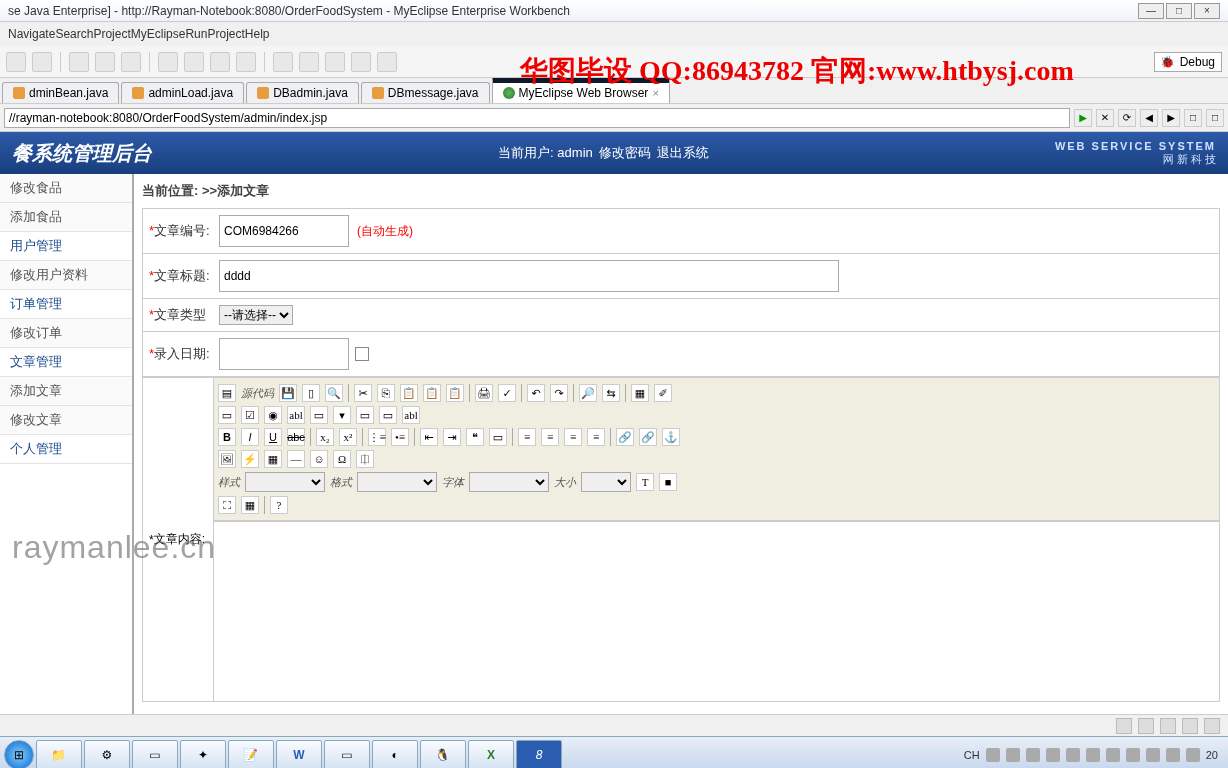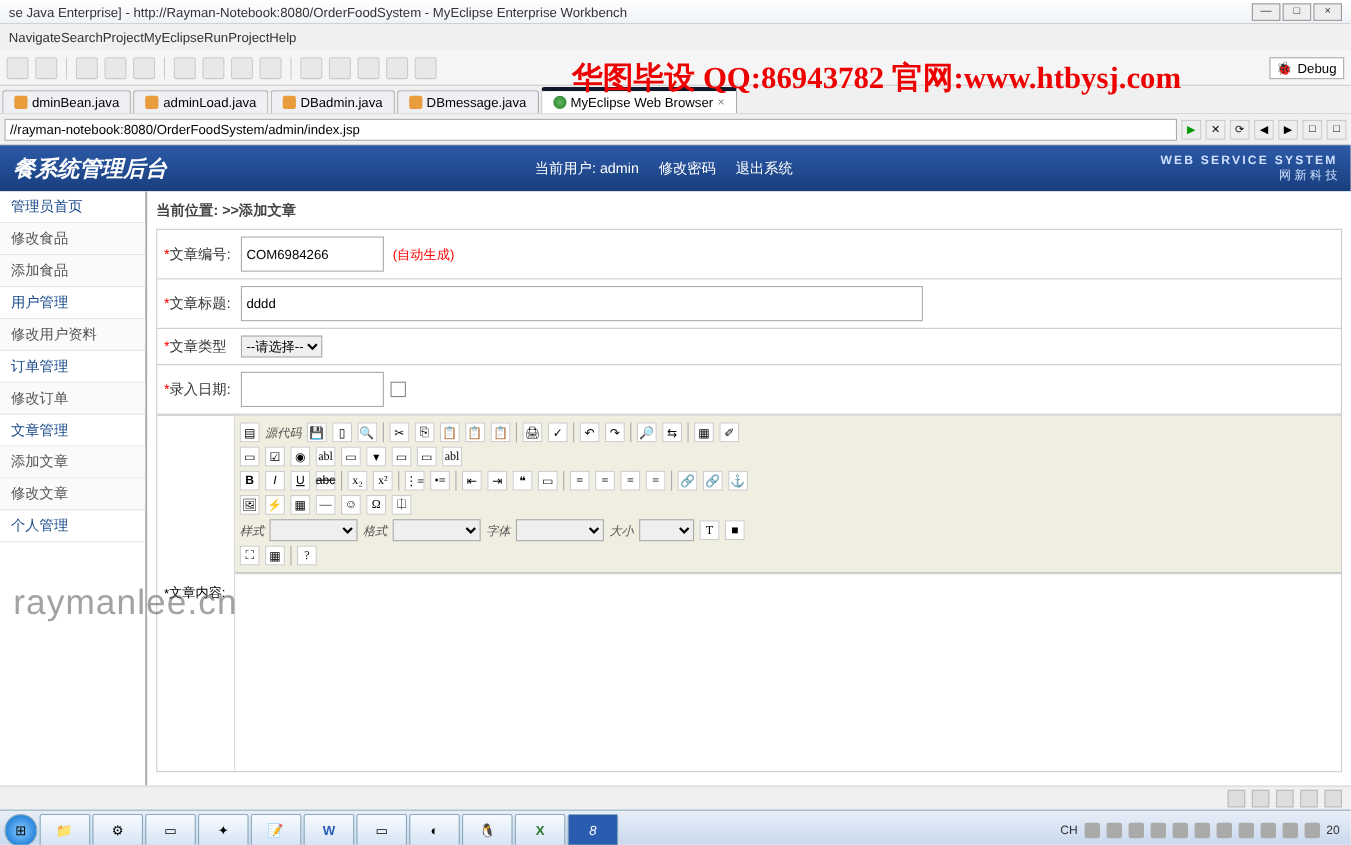--- a/index.html
+++ b/index.html
@@ -16,34 +16,34 @@
 .toolbar .tbtn { width: 20px; height: 20px; background: #e8e8e8; border: 1px solid #ccc; border-radius: 2px; }
 .toolbar .sep { width: 1px; height: 20px; background: #ccc; margin: 0 2px; }
 .debug-btn { position: absolute; right: 6px; display: flex; align-items: center; gap: 4px; padding: 2px 6px; border: 1px solid #aaa; background: #fff; }
 .bug-icon { color: #2a7; }
 
 .watermark1 { position: absolute; top: 52px; left: 520px; font-size: 28px; font-weight: bold; color: #e00; z-index: 50; font-family: "SimSun"; pointer-events: none; white-space: nowrap; }
 .watermark2 { position: absolute; top: 529px; left: 12px; font-size: 32px; color: #666; opacity: 0.6; z-index: 50; font-family: Arial; pointer-events: none; letter-spacing: 1px; }
 
 .tabs-row { height: 26px; background: #f0f0f0; border-bottom: 1px solid #ccc; display: flex; align-items: flex-end; padding-left: 2px; }
 .editor-tab { padding: 3px 10px; border: 1px solid #aaa; border-bottom: none; background: #eef0f4; margin-right: 2px; font-size: 12px; display: flex; align-items: center; gap: 4px; border-radius: 3px 3px 0 0; }
-.editor-tab.active { background: #fff; border-top: 4px solid #0f172a; margin-top: 24px; }
+.editor-tab.active { background: #fff; border-top: 6px solid #0f172a; margin-top: 24px; }
 .file-icon { width: 12px; height: 12px; display: inline-block; }
 .java-icon { background: #e89c3c; border-radius: 2px; }
 .globe-icon { background: radial-gradient(#5cb85c,#2a7a2a); border-radius: 50%; }
 .tab-close { color: #888; font-size: 11px; }
 
 .addr-row { height: 28px; background: #f0f0f0; border-bottom: 1px solid #ccc; display: flex; align-items: center; padding: 0 4px; gap: 4px; }
 .addr-row input { flex: 1; height: 20px; border: 1px solid #aaa; padding: 0 4px; font-size: 12px; background: #fff; }
 .nav-btn { width: 18px; height: 18px; border: 1px solid #ccc; background: #eee; display: inline-flex; align-items: center; justify-content: center; font-size: 10px; }
 .go-btn { color: #090; }
 
 .app-header { height: 42px; background: linear-gradient(to bottom,#2d5aa8,#183e7d); color: #fff; display: flex; align-items: center; padding: 0 12px; justify-content: space-between; }
 .app-title { font-size: 20px; font-style: italic; font-family: "KaiTi","STKaiti",serif; font-weight: bold; }
-.header-center { display: flex; gap: 18px; font-size: 13px; }
+.header-center { display: flex; gap: 6px; font-size: 13px; }
 .header-center a { color: #fff; text-decoration: none; }
 .header-right { font-size: 11px; color: #cfe0ff; text-align: right; }
 .header-right .ws { font-weight: bold; letter-spacing: 2px; }
 
 .content-area { display: flex; height: 540px; }
 .sidebar { width: 134px; border-right: 2px solid #aaa; background: #fff; }
 .sidebar-item { padding: 5px 10px; font-size: 13px; color: #1a4a8a; border-bottom: 1px solid #e4e4e4; cursor: pointer; }
 .sidebar-item.sub { color: #555; background: #fafafa; }
 
 .main-panel { flex: 1; background: #fff; padding: 4px 8px; overflow: auto; }
@@ -168,21 +168,20 @@
     <a href="#">退出系统</a>
   </div>
   <div class="header-right">
     <div class="ws">WEB SERVICE SYSTEM</div>
     <div>网 新 科 技</div>
   </div>
 </div>
 
 <div class="content-area">
   <div class="sidebar">
-    <div class="sidebar-item">管理员首页</div>
     <div class="sidebar-item sub">修改食品</div>
     <div class="sidebar-item sub">添加食品</div>
     <div class="sidebar-item">用户管理</div>
     <div class="sidebar-item sub">修改用户资料</div>
     <div class="sidebar-item">订单管理</div>
     <div class="sidebar-item sub">修改订单</div>
     <div class="sidebar-item">文章管理</div>
     <div class="sidebar-item sub">添加文章</div>
     <div class="sidebar-item sub">修改文章</div>
     <div class="sidebar-item">个人管理</div>

